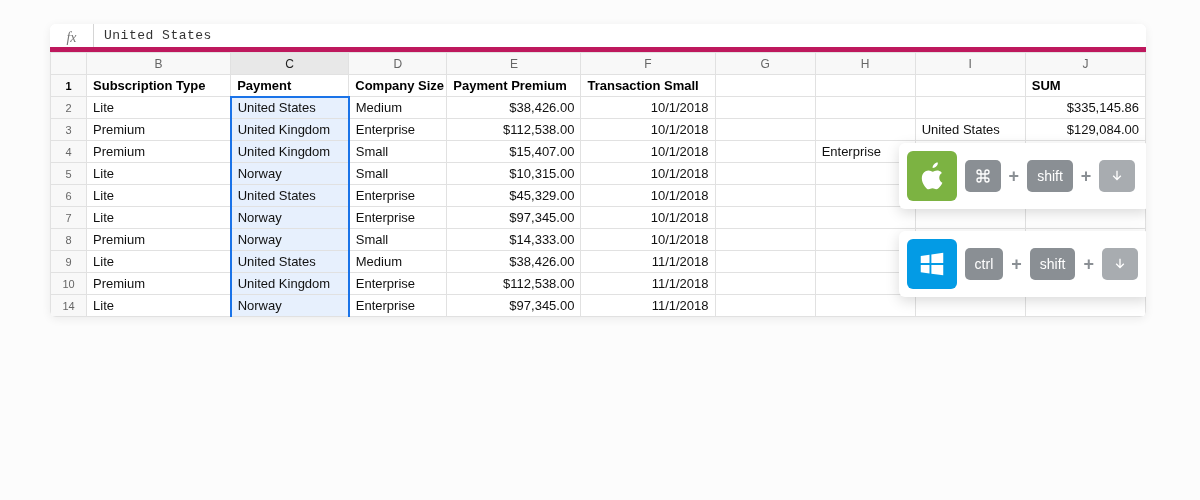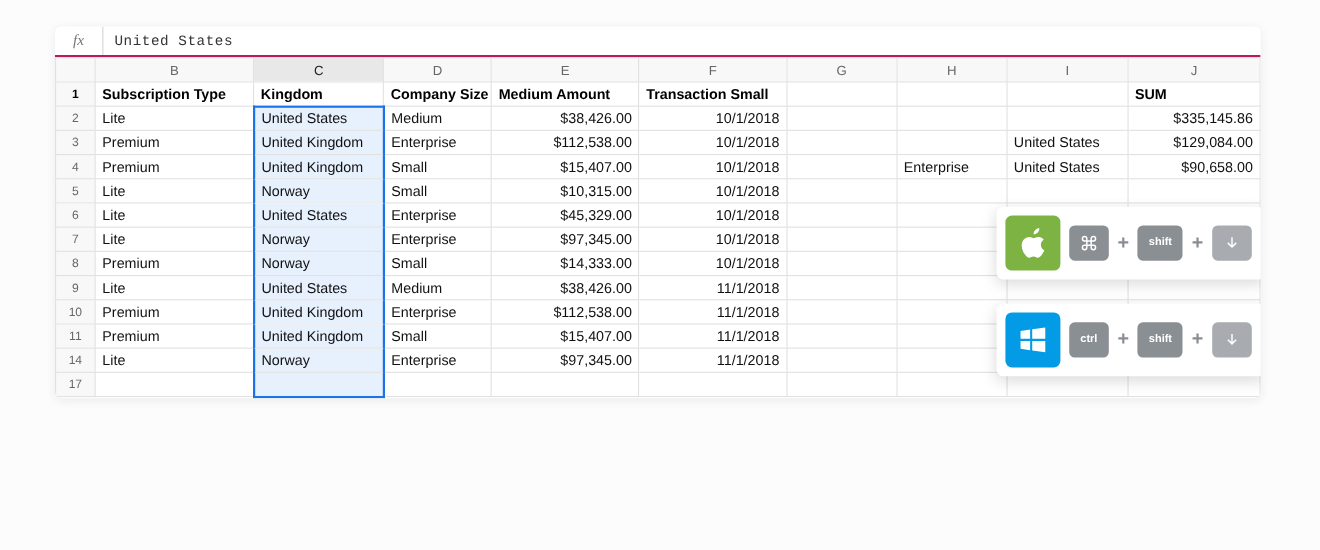--- a/index.html
+++ b/index.html
@@ -16,21 +16,21 @@
     border-radius: 6px;
     box-shadow: 0 2px 10px rgba(0,0,0,0.07);
     overflow: hidden;
     width: 1096px;
     position: relative;
   }
   .formula-bar {
     display: flex;
     align-items: center;
     height: 28px;
-    border-bottom: 2px solid #be185d;
+    border-bottom: 5px solid #be185d;
     background: #fff;
   }
   .fx {
     width: 44px;
     text-align: center;
     font-style: italic;
     color: #777;
     font-family: Georgia, serif;
     border-right: 1px solid #d5d5d5;
     height: 100%;
@@ -95,21 +95,21 @@
   .shortcuts { position:absolute; right:-4px; bottom:20px; display:flex; flex-direction:column; gap:22px; }
   .shortcut { display:flex; align-items:center; background:#fff; border-radius:6px; box-shadow:0 4px 14px rgba(0,0,0,0.15); padding:8px 12px 8px 8px; gap:8px; }
   .os-icon { width:50px; height:50px; border-radius:6px; display:flex; align-items:center; justify-content:center; }
   .os-icon.apple { background:#7cb342; }
   .os-icon.win   { background:#039be5; }
   .os-icon svg { fill:#fff; width:30px; height:30px; }
   .key {
     background:#8a8f94; color:#fff; border-radius:5px;
     height:32px; min-width:36px; padding:0 10px;
     display:flex; align-items:center; justify-content:center;
-    font-size:10px; font-weight:700;
+    font-size:14px; font-weight:400;
   }
   .key.arrow { background:#a8acb0; min-width:36px; padding:0; }
   .plus { color:#8a8f94; font-size:18px; font-weight:bold; }
   .key svg { width:16px; height:16px; fill:#fff; }
 </style>
 </head>
 <body>
 
 <div class="sheet-wrap">
 
@@ -142,23 +142,23 @@
         <th>G</th>
         <th>H</th>
         <th>I</th>
         <th>J</th>
       </tr>
     </thead>
     <tbody>
       <tr class="hdr-row">
         <td class="rowhdr">1</td>
         <td>Subscription Type</td>
-        <td>Kingdom</td>
+        <td>Payment</td>
         <td>Company Size</td>
-        <td>Medium Amount</td>
+        <td>Payment Premium</td>
         <td>Transaction Small</td>
         <td></td>
         <td></td>
         <td></td>
         <td>SUM</td>
       </tr>
 
       <tr>
         <td class="rowhdr">2</td>
         <td>Lite</td>
@@ -261,51 +261,27 @@
         <td class="sel sel-left sel-right">United Kingdom</td>
         <td>Enterprise</td>
         <td class="num">$112,538.00</td>
         <td class="num">11/1/2018</td>
         <td></td>
           <td></td>
           <td></td>
           <td></td>
       </tr>
       <tr>
-        <td class="rowhdr">11</td>
-        <td>Premium</td>
-        <td class="sel sel-left sel-right">United Kingdom</td>
-        <td>Small</td>
-        <td class="num">$15,407.00</td>
-        <td class="num">11/1/2018</td>
-        <td></td>
-          <td></td>
-          <td></td>
-          <td></td>
-      </tr>
-      <tr>
         <td class="rowhdr">14</td>
         <td>Lite</td>
         <td class="sel sel-left sel-right">Norway</td>
         <td>Enterprise</td>
         <td class="num">$97,345.00</td>
         <td class="num">11/1/2018</td>
         <td></td>
-          <td></td>
-          <td></td>
-          <td></td>
-      </tr>
-      <tr>
-        <td class="rowhdr">17</td>
-        <td></td>
-        <td class="sel sel-left sel-right sel-bot"></td>
-        <td></td>
-          <td></td>
-          <td></td>
-          <td></td>
           <td></td>
           <td></td>
           <td></td>
       </tr>
     </tbody>
   </table>
 
   <div class="shortcuts">
     <div class="shortcut">
       <div class="os-icon apple">

